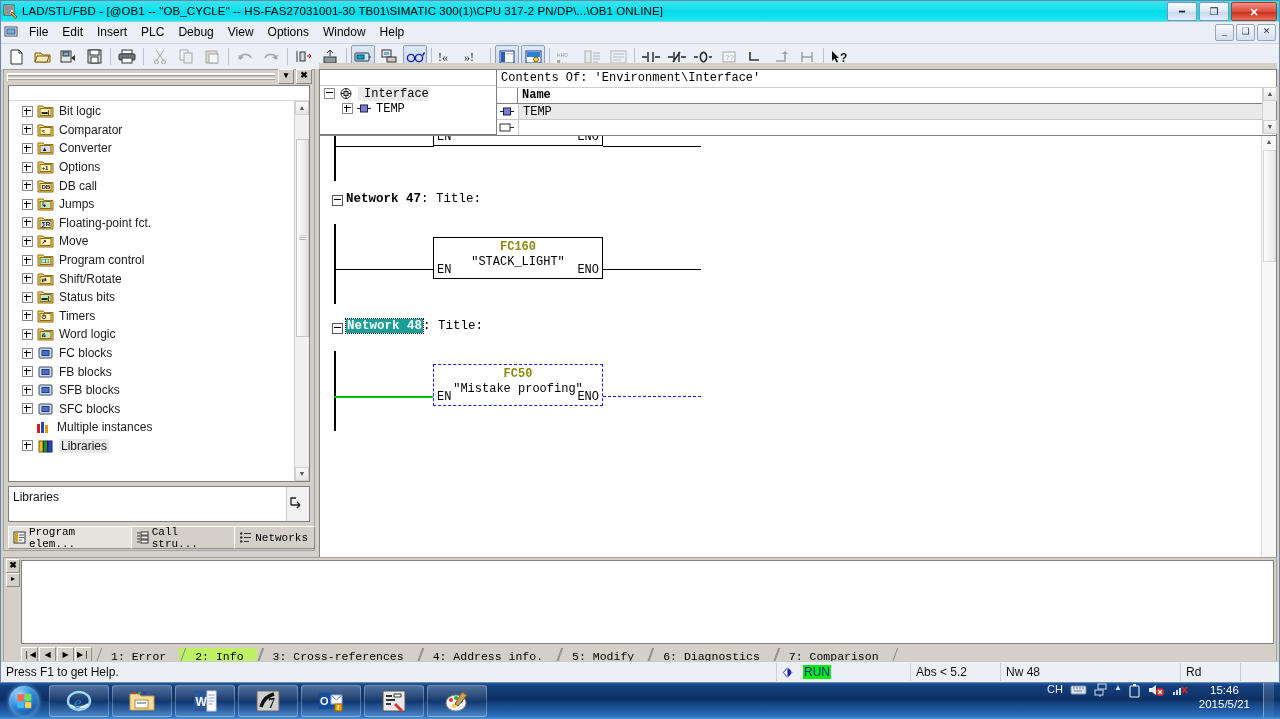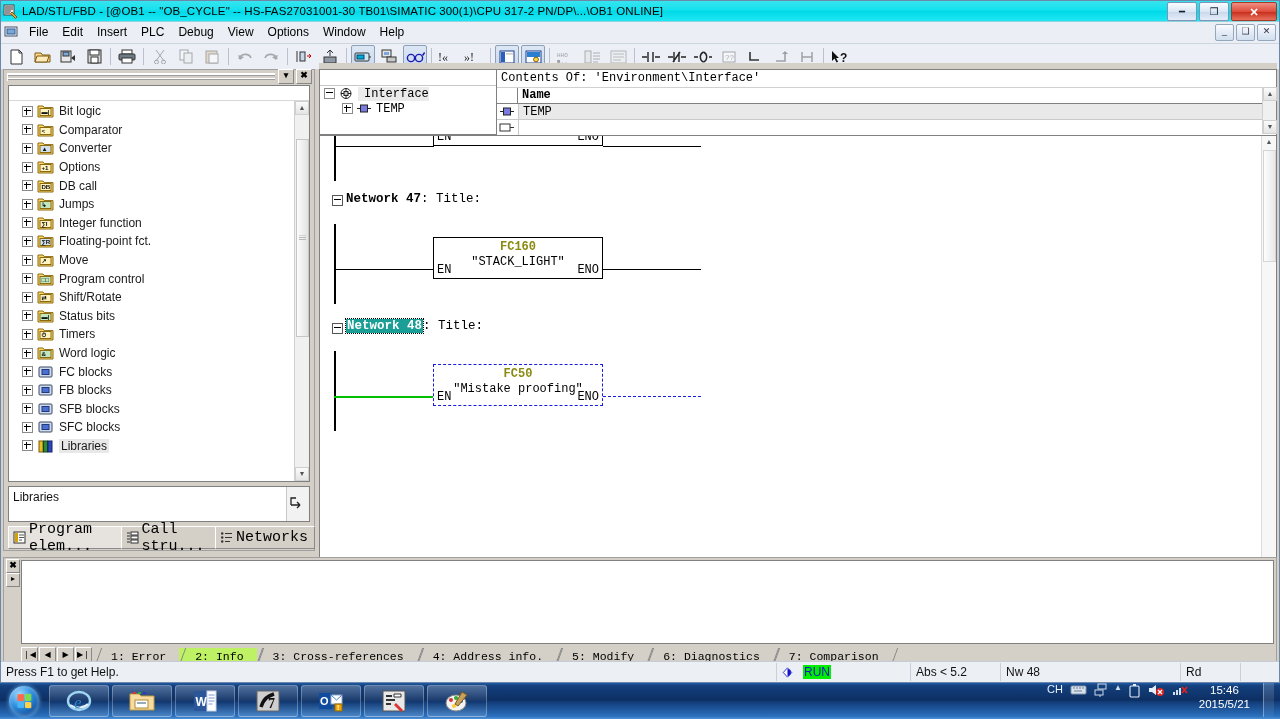--- a/index.html
+++ b/index.html
@@ -183,21 +183,21 @@
     background: #f2f2f2; position: relative;
   }
   .pane-tabs {
     position: absolute; left: 4px; bottom: 2px; height: 22px; display: flex;
   }
   .ptab {
     height: 21px; display: flex; align-items: center; gap: 3px;
     padding: 0 6px 0 4px;
     background: #d4d0c8; border: 1px solid #8a8a8a;
     border-top-color: #ffffff; border-left-color: #ffffff;
-    font-family: "Liberation Mono", monospace; font-size: 15px; color: #000;
+    font-family: "Liberation Mono", monospace; font-size: 11px; color: #000;
     margin-right: -1px;
   }
   .ptab.active { background: #e6e3de; }
 
   
   .editor {
     position: absolute; left: 318px; top: -6px; right: 2px; bottom: 0px;
     background: #d4d0c8;
   }
   .ed-top {
@@ -737,30 +737,20 @@
     <rect x="3" y="4.5" width="11" height="7" fill="#bfe8c0" stroke="#8a6a12"></rect>
     <text x="4.4" y="10.2" font-size="6.2" font-family="Liberation Sans, sans-serif" fill="#111" font-weight="bold">↳</text>
   </svg></span>
                 <span class="tlabel">Jumps</span>
               </div>
               <div class="tnode">
                 <span class="texp"></span>
                 <span class="ticon">
   <svg width="17" height="14" viewBox="0 0 17 14">
     <path d="M1 2h5l1.2 1.6H16V13H1z" fill="#ffd866" stroke="#8a6a12"></path>
-    <rect x="3" y="4.5" width="11" height="7" fill="#fff3bf" stroke="#8a6a12"></rect>
-    <text x="4.4" y="10.2" font-size="6.2" font-family="Liberation Sans, sans-serif" fill="#111" font-weight="bold">∑I</text>
-  </svg></span>
-                <span class="tlabel">Integer function</span>
-              </div>
-              <div class="tnode">
-                <span class="texp"></span>
-                <span class="ticon">
-  <svg width="17" height="14" viewBox="0 0 17 14">
-    <path d="M1 2h5l1.2 1.6H16V13H1z" fill="#ffd866" stroke="#8a6a12"></path>
     <rect x="3" y="4.5" width="11" height="7" fill="#cfe0ef" stroke="#8a6a12"></rect>
     <text x="4.4" y="10.2" font-size="6.2" font-family="Liberation Sans, sans-serif" fill="#111" font-weight="bold">∑R</text>
   </svg></span>
                 <span class="tlabel">Floating-point fct.</span>
               </div>
               <div class="tnode">
                 <span class="texp"></span>
                 <span class="ticon">
   <svg width="17" height="14" viewBox="0 0 17 14">
     <path d="M1 2h5l1.2 1.6H16V13H1z" fill="#ffd866" stroke="#8a6a12"></path>
@@ -847,20 +837,29 @@
                 <span class="tlabel">SFB blocks</span>
               </div>
               <div class="tnode">
                 <span class="texp"></span>
                 <span class="ticon">
   <svg width="17" height="14" viewBox="0 0 17 14">
     <rect x="2" y="2" width="13" height="10" rx="1" fill="#cfd9e8" stroke="#3a4a66"></rect>
     <rect x="5" y="4.5" width="7" height="5" fill="#4a6fd0" stroke="#1f3a80"></rect>
   </svg></span>
                 <span class="tlabel">SFC blocks</span>
+              </div>
+              <div class="tnode">
+                <span class="texp leaf"></span>
+                <span class="ticon"><svg width="17" height="14">
+                    <rect x="2" y="4" width="3" height="9" fill="#cc2222"></rect>
+                    <rect x="6" y="2" width="3" height="11" fill="#2244cc"></rect>
+                    <rect x="10" y="5" width="3" height="8" fill="#d6a200"></rect>
+                  </svg></span>
+                <span class="tlabel">Multiple instances</span>
               </div>
               <div class="tnode">
                 <span class="texp"></span>
                 <span class="ticon"><svg width="17" height="14">
                     <rect x="2" y="2" width="4" height="11" fill="#e8c21e" stroke="#7a5a12"></rect>
                     <rect x="6.5" y="2" width="4" height="11" fill="#2a8a3a" stroke="#14461e"></rect>
                     <rect x="11" y="2" width="4" height="11" fill="#2a4aba" stroke="#14236b"></rect>
                   </svg></span>
                 <span class="tlabel sel">Libraries</span>
               </div>

